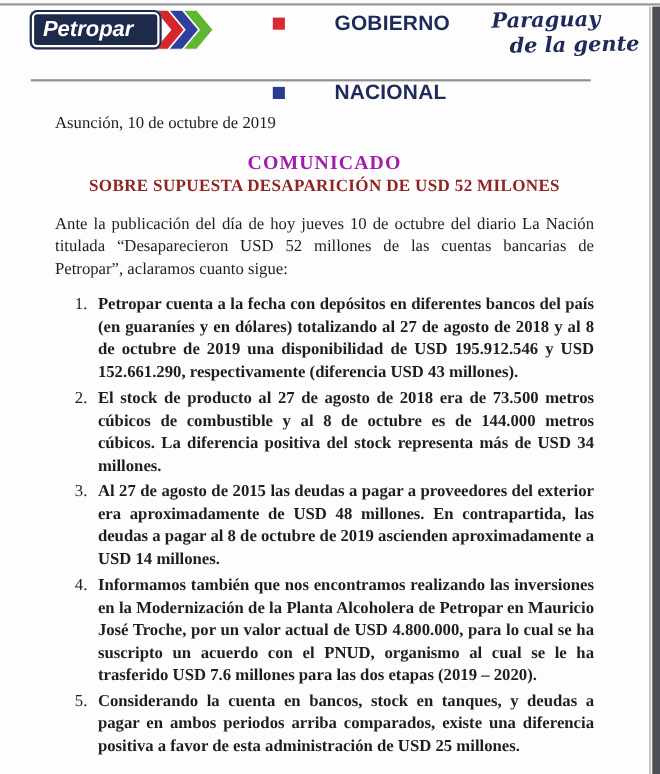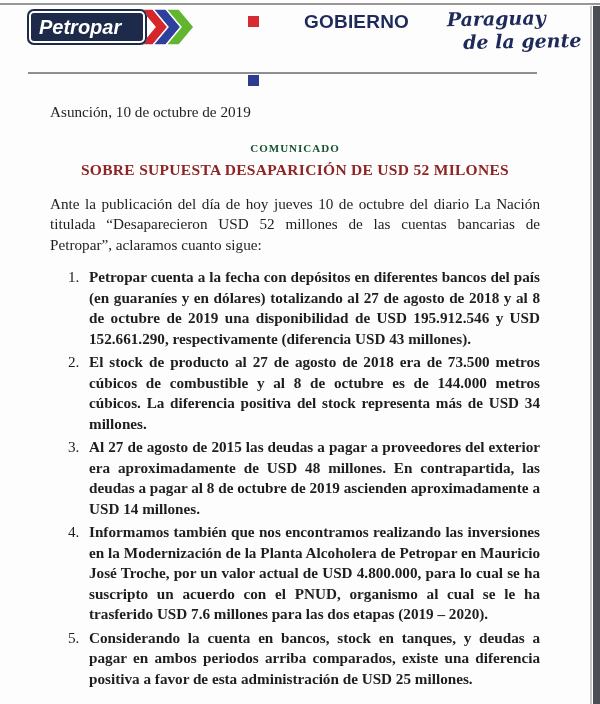--- a/index.html
+++ b/index.html
@@ -46,22 +46,22 @@
 
   .header-divider { position:absolute; left:28px; top:72px; width:509px; height:2px; background:#8f8f8f; }
 
   
   .content {
     position:absolute; left:50px; top:97px; width:490px;
     color:#1e1e1e; font-size:15.2px; line-height:20.5px; text-align:justify;
   }
   .date { padding-right:37px; margin:5px 0 0 0; }
   .doc-title {
-    text-align:center; color:#14532d; font-weight:bold;
-    font-size:11px; letter-spacing:1px; margin:15px 0 0 0;
+    text-align:center; color:#a21caf; font-weight:bold;
+    font-size:18px; letter-spacing:1px; margin:15px 0 0 0;
   }
   .doc-subtitle {
     text-align:center; color:#8e2424; font-weight:bold;
     font-size:15.5px; letter-spacing:0.3px; margin:2px 0 0 0;
   }
   .intro { margin:13px 0 0 0; }
   .num-list { margin-top:12px; }
   .item { display:flex; padding-left:18px; margin-bottom:3px; }
   .item-number { flex:0 0 21px; }
   .item-text { flex:1; text-align:justify;font-weight:bold; }
@@ -79,20 +79,21 @@
       <polygon points="0,0 13,0 28,18 13,36 0,36 15,18" fill="#d6252b" stroke="#ffffff" stroke-width="1.4"></polygon>
       <polygon points="13,0 26,0 41,18 26,36 13,36 28,18" fill="#2f3f9e" stroke="#ffffff" stroke-width="1.4"></polygon>
       <polygon points="26,0 39,0 54,18 39,36 26,36 41,18" fill="#62b52f" stroke="#ffffff" stroke-width="1.4"></polygon>
     </svg>
   </div>
 
   <div class="gobierno-logo">
     <span class="sq sq-red"></span>
     <span>GOBIERNO</span>
     <span class="sq sq-blue"></span>
+    <span>NACIONAL</span>
   </div>
 
   <div class="tagline">
     <div>Paraguay</div>
     <div class="tagline-line2">de la gente</div>
   </div>
 
   <div class="header-divider"></div>
 
   <div class="content">

